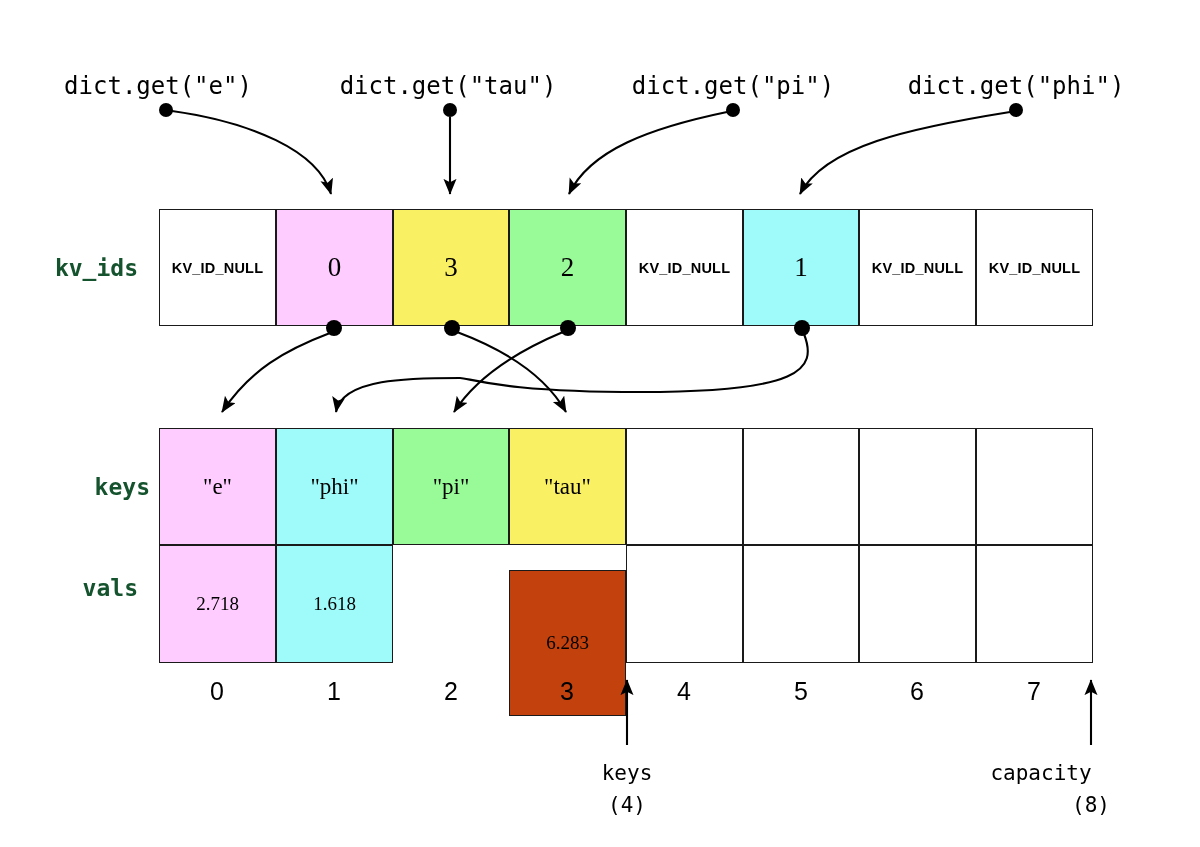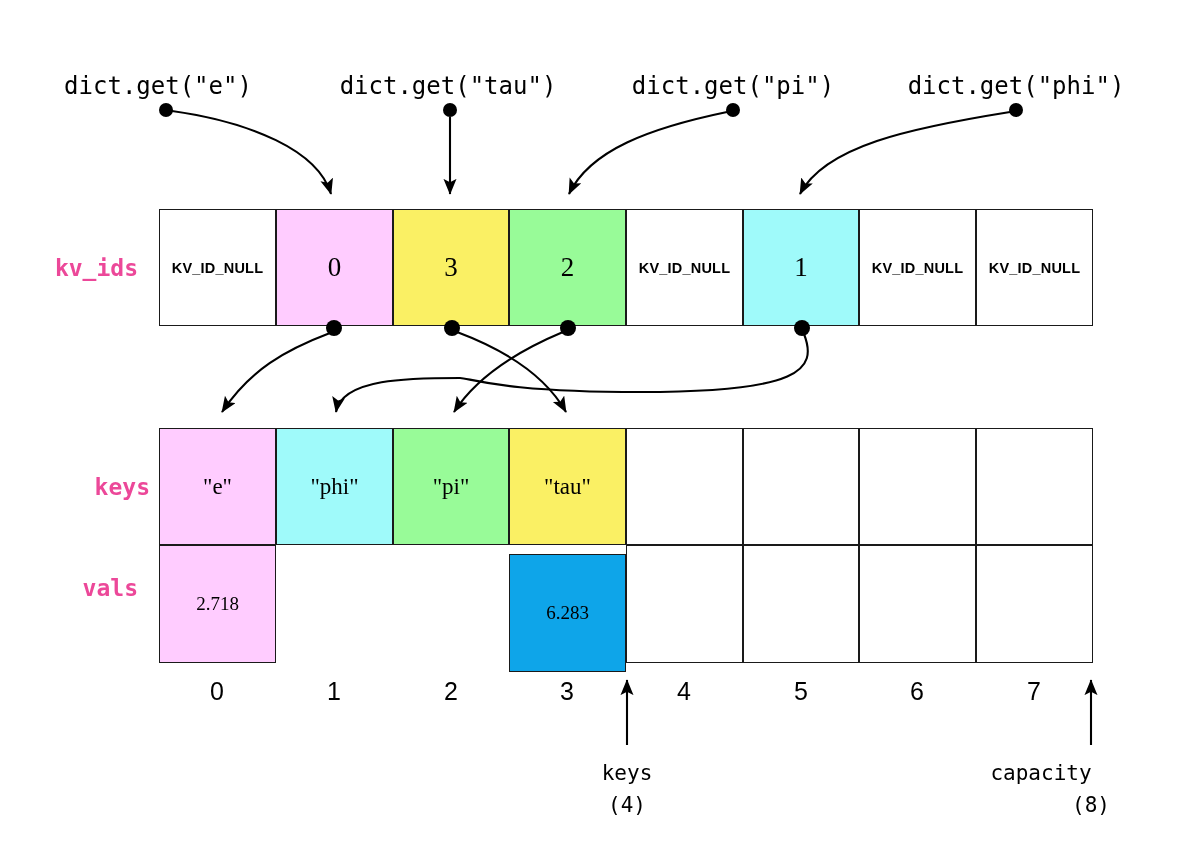--- a/index.html
+++ b/index.html
@@ -32,21 +32,21 @@
     color: #000;
     white-space: nowrap;
     transform: translateX(-50%);
     letter-spacing: 0px;
   }
   .row-label {
     position: absolute;
     font-family: "DejaVu Sans Mono", "Liberation Mono", monospace;
     font-weight: bold;
     font-size: 23px;
-    color: #ec4899;
+    color: #14532d;
     white-space: nowrap;
     transform: translate(-100%, -50%);
   }
   .cell {
     position: absolute;
     box-sizing: border-box;
     border: 1.6px solid #1a1a1a;
     display: flex;
     align-items: center;
     justify-content: center;
@@ -122,21 +122,22 @@
   <div class="cell keycell" style="left:159px; top:428px; width:117px; height:117px; background:#ffccff;">"e"</div>
   <div class="cell keycell" style="left:276px; top:428px; width:117px; height:117px; background:#9ffafa;">"phi"</div>
   <div class="cell keycell" style="left:393px; top:428px; width:116px; height:117px; background:#98fb98;">"pi"</div>
   <div class="cell keycell" style="left:509px; top:428px; width:117px; height:117px; background:#faf064;">"tau"</div>
   <div class="cell keycell" style="left:626px; top:428px; width:117px; height:117px; background:#ffffff;"></div>
   <div class="cell keycell" style="left:743px; top:428px; width:116px; height:117px; background:#ffffff;"></div>
   <div class="cell keycell" style="left:859px; top:428px; width:117px; height:117px; background:#ffffff;"></div>
   <div class="cell keycell" style="left:976px; top:428px; width:117px; height:117px; background:#ffffff;"></div>
 
   <div class="cell valcell" style="left:159px; top:545px; width:117px; height:118px; background:#ffccff;">2.718</div>
-  <div class="cell valcell" style="left:509px; top:554px; width:117px; height:118px; background:#0ea5e9;">6.283</div>
+  <div class="cell valcell" style="left:276px; top:545px; width:117px; height:118px; background:#9ffafa;">1.618</div>
+  <div class="cell valcell" style="left:509px; top:570px; width:117px; height:146px; background:#c2410c;">6.283</div>
   <div class="cell valcell" style="left:626px; top:545px; width:117px; height:118px; background:#ffffff;"></div>
   <div class="cell valcell" style="left:743px; top:545px; width:116px; height:118px; background:#ffffff;"></div>
   <div class="cell valcell" style="left:859px; top:545px; width:117px; height:118px; background:#ffffff;"></div>
   <div class="cell valcell" style="left:976px; top:545px; width:117px; height:118px; background:#ffffff;"></div>
 
   <div class="index-label" style="left:217px; top:677px;">0</div>
   <div class="index-label" style="left:334px; top:677px;">1</div>
   <div class="index-label" style="left:451px; top:677px;">2</div>
   <div class="index-label" style="left:567px; top:677px;">3</div>
   <div class="index-label" style="left:684px; top:677px;">4</div>

